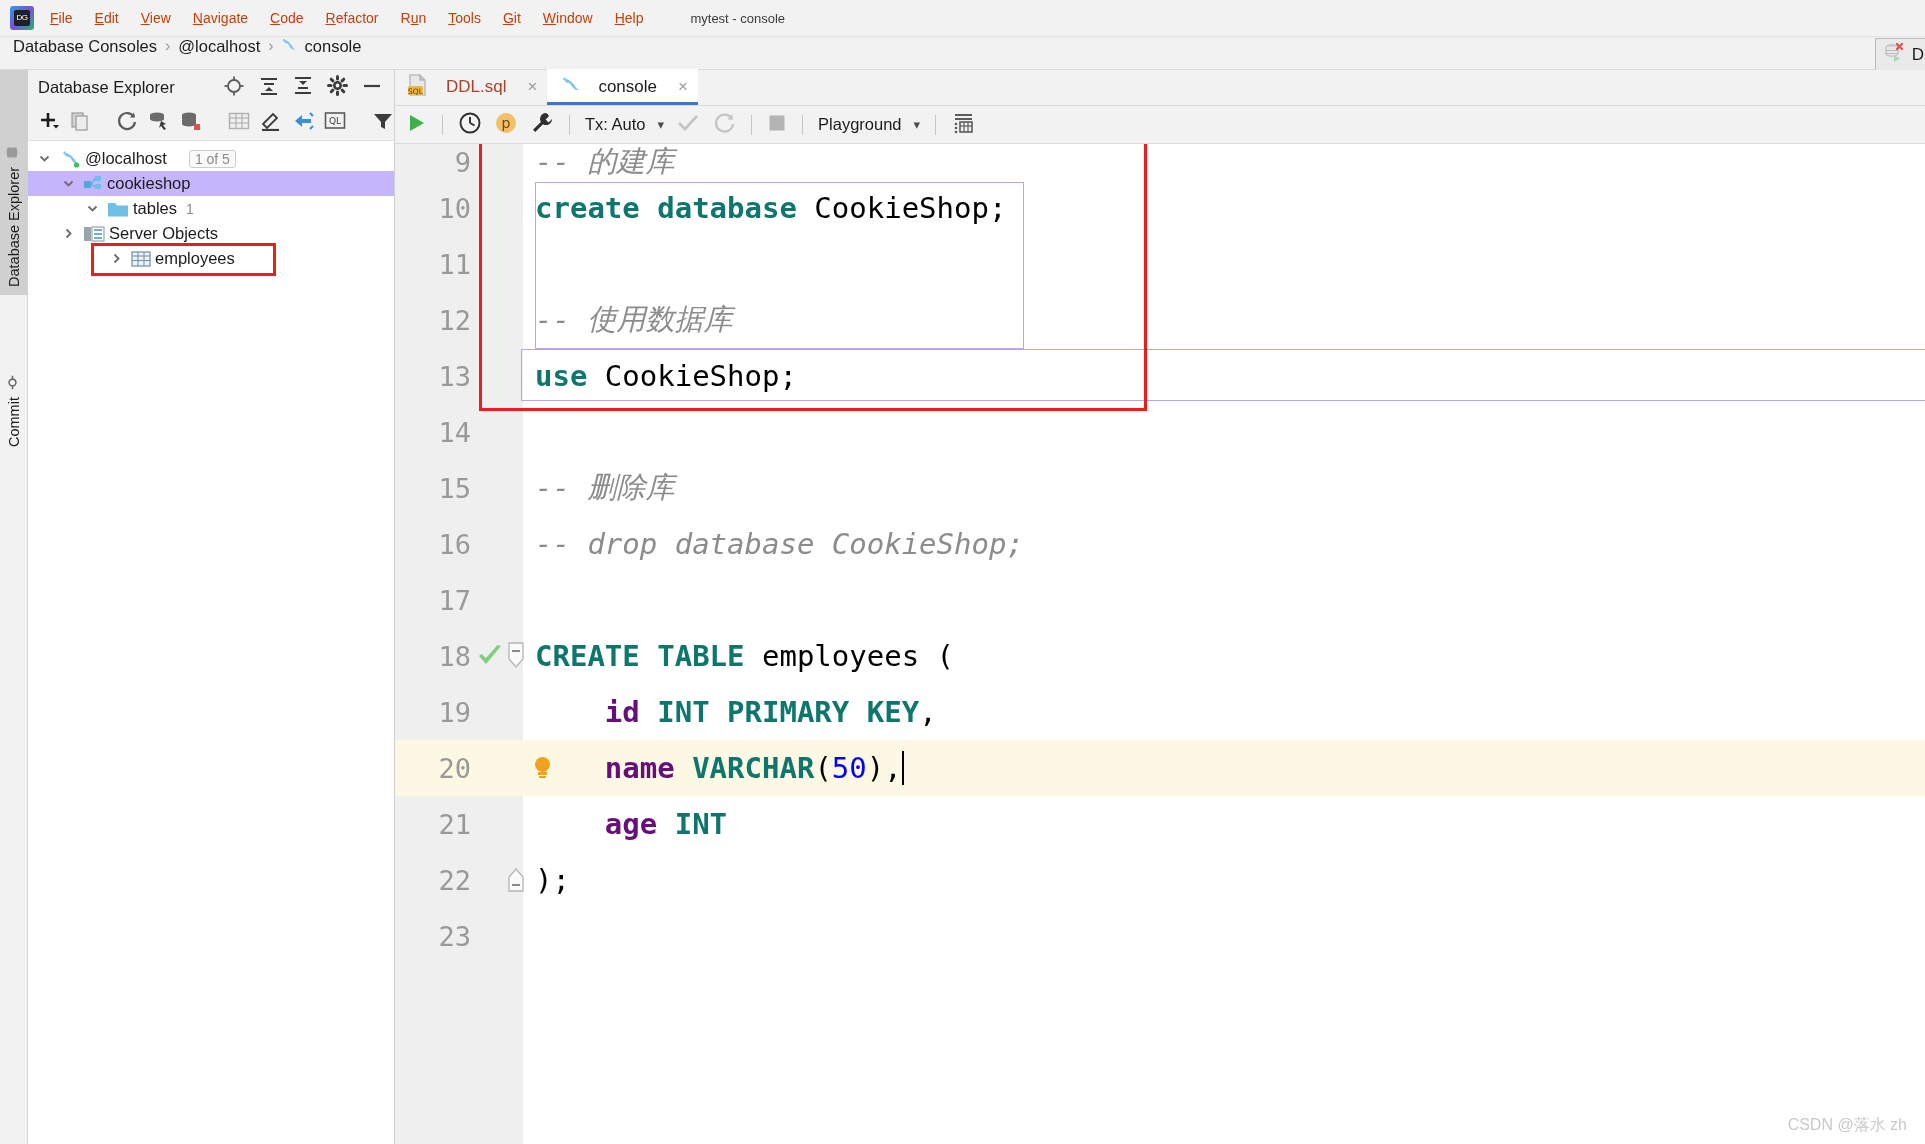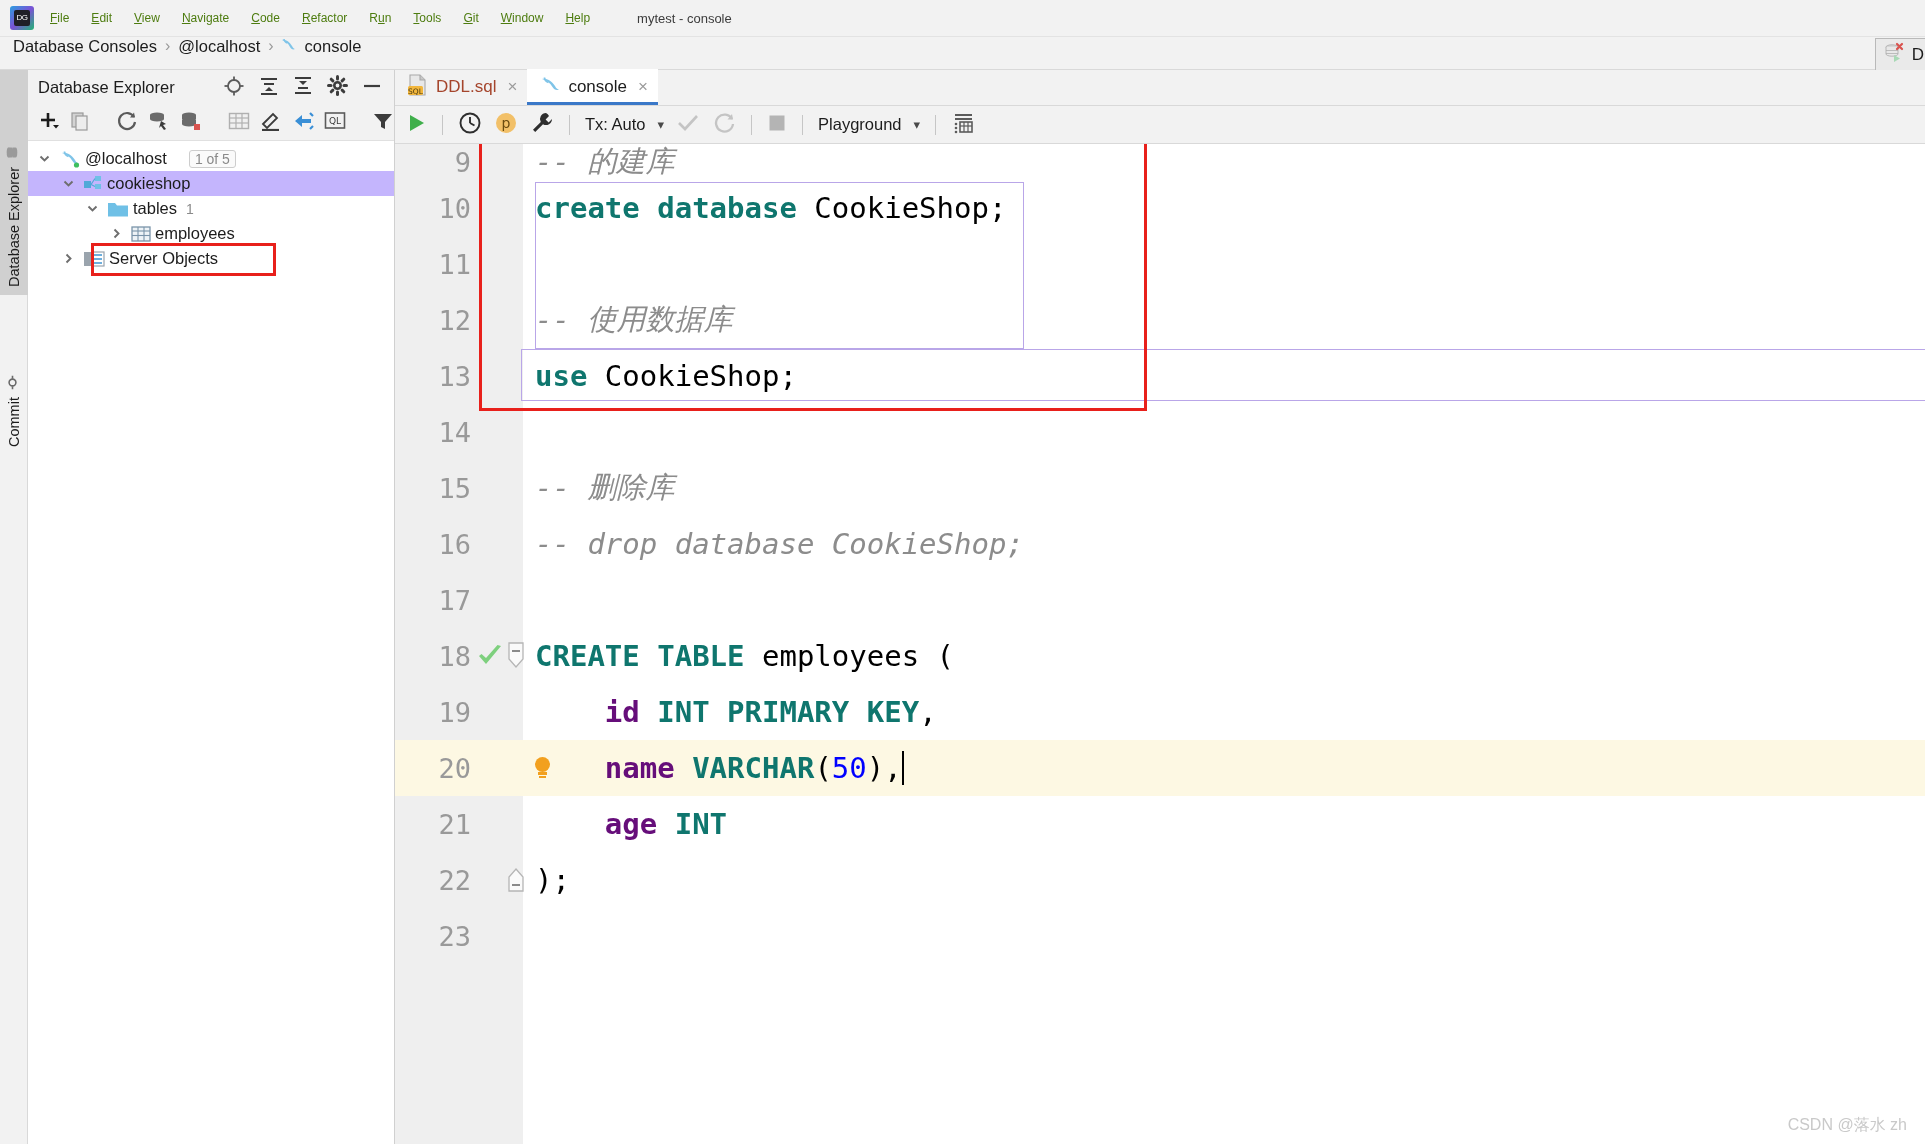--- a/index.html
+++ b/index.html
@@ -25,21 +25,21 @@
     background: linear-gradient(135deg,#2b9fe0 0%, #7b52d6 50%, #22b573 100%);
     flex: none;
   }
   .logo .lg-inner {
     position: absolute; left: 4px; top: 4px; right: 4px; bottom: 4px;
     background: #1f1f26; border-radius: 2px;
     color: #fff; font-size: 8px; line-height: 16px; text-align: center;
     font-family: "Liberation Sans", sans-serif; letter-spacing: -0.5px;
   }
   .menu-item {
-    font-size: 12px; color: #4d7c0f; padding: 3px 11px; cursor: default;
+    font-size: 14px; color: #c2410c; padding: 3px 11px; cursor: default;
     white-space: nowrap;
   }
   .menu-item u { text-decoration: underline; }
   .win-title {
     font-size: 13px; color: #3c3c3c; margin-left: 36px; white-space: nowrap;
   }
 
   
   .breadcrumb {
     position: absolute; left: 0; top: 37px; width: 1925px; height: 33px;
@@ -114,21 +114,21 @@
   
   .editor-area {
     position: absolute; left: 395px; top: 70px; right: 0; bottom: 0;
     background: #ffffff;
   }
   .tabbar {
     height: 36px; background: #f2f2f2; display: flex; align-items: flex-end;
     border-bottom: 1px solid #d9d9d9;
   }
   .etab {
-    height: 36px; display: flex; align-items: center; gap: 7px;
+    height: 36px; display: flex; align-items: center; gap: 17px;
     padding: 0 10px 0 12px; font-size: 17px; color: #1c1c1c;
     position: relative; cursor: default; white-space: nowrap; justify-content: flex-end;
   }
   .etab.active { background: #ffffff; }
   .etab.active::after {
     content: ""; position: absolute; left: 0; right: 0; bottom: 0;
     height: 3px; background: #3a78c8;
   }
   .etab .tclose { color: #9b9b9b; font-size: 17px; margin-left: 4px; }
 
@@ -453,53 +453,53 @@
             </svg>
           </span>
           <span style="display: inline-flex; align-items: center; margin-left: 5px;">
             <svg width="22" height="18" viewBox="0 0 22 18">
               <path d="M1 3 h7 l2 2.5 h11 v11 H1 Z" fill="#6fc0e6"></path>
             </svg>
           </span>
           <span class="tree-label">tables</span>
           <span class="tree-count">1</span>
         </div>
+        <div class="tree-row" style="padding-left: 32px;">
+          <span class="chev">
+            <svg width="13" height="13" viewBox="0 0 13 13">
+              <path d="M4.5 2.5 L8.5 6.5 L4.5 10.5" fill="none" stroke="#6e6e6e" stroke-width="1.9"></path>
+            </svg>
+          </span>
+          <span style="display: inline-flex; align-items: center; margin-left: 5px;">
+            <svg width="22" height="18" viewBox="0 0 22 18">
+              <rect x="1" y="2" width="7" height="14" fill="#9aa4ad"></rect>
+              <rect x="9" y="2" width="12" height="14" fill="#ffffff" stroke="#9aa4ad" stroke-width="1.2"></rect>
+              <line x1="11" y1="5" x2="19" y2="5" stroke="#4a9ad4" stroke-width="1.6"></line>
+              <line x1="11" y1="9" x2="19" y2="9" stroke="#4a9ad4" stroke-width="1.6"></line>
+              <line x1="11" y1="13" x2="19" y2="13" stroke="#4a9ad4" stroke-width="1.6"></line>
+            </svg>
+          </span>
+          <span class="tree-label">Server Objects</span>
+        </div>
         <div class="tree-row" style="padding-left: 80px;">
           <span class="chev">
             <svg width="13" height="13" viewBox="0 0 13 13">
               <path d="M4.5 2.5 L8.5 6.5 L4.5 10.5" fill="none" stroke="#6e6e6e" stroke-width="1.9"></path>
             </svg>
           </span>
           <span style="display: inline-flex; align-items: center; margin-left: 5px;">
             <svg width="20" height="18" viewBox="0 0 20 18">
               <rect x="1" y="2" width="18" height="14" fill="#eef3f7" stroke="#7a94aa" stroke-width="1.3"></rect>
               <line x1="1" y1="6" x2="19" y2="6" stroke="#7a94aa" stroke-width="1.1"></line>
               <line x1="1" y1="10.5" x2="19" y2="10.5" stroke="#7a94aa" stroke-width="1.1"></line>
               <line x1="7" y1="2" x2="7" y2="16" stroke="#7a94aa" stroke-width="1.1"></line>
               <line x1="13" y1="2" x2="13" y2="16" stroke="#7a94aa" stroke-width="1.1"></line>
             </svg>
           </span>
           <span class="tree-label">employees</span>
-        </div>
-        <div class="tree-row" style="padding-left: 32px;">
-          <span class="chev">
-            <svg width="13" height="13" viewBox="0 0 13 13">
-              <path d="M4.5 2.5 L8.5 6.5 L4.5 10.5" fill="none" stroke="#6e6e6e" stroke-width="1.9"></path>
-            </svg>
-          </span>
-          <span style="display: inline-flex; align-items: center; margin-left: 5px;">
-            <svg width="22" height="18" viewBox="0 0 22 18">
-              <rect x="1" y="2" width="7" height="14" fill="#9aa4ad"></rect>
-              <rect x="9" y="2" width="12" height="14" fill="#ffffff" stroke="#9aa4ad" stroke-width="1.2"></rect>
-              <line x1="11" y1="5" x2="19" y2="5" stroke="#4a9ad4" stroke-width="1.6"></line>
-              <line x1="11" y1="9" x2="19" y2="9" stroke="#4a9ad4" stroke-width="1.6"></line>
-              <line x1="11" y1="13" x2="19" y2="13" stroke="#4a9ad4" stroke-width="1.6"></line>
-            </svg>
-          </span>
-          <span class="tree-label">Server Objects</span>
         </div>
       </div>
 
     <div class="hl-box" style="left:63px; top:173px; width:185px; height:33px;"></div>
   </div>
 
   <div class="editor-area">
 
     <div class="tabbar">
       <div class="etab">

